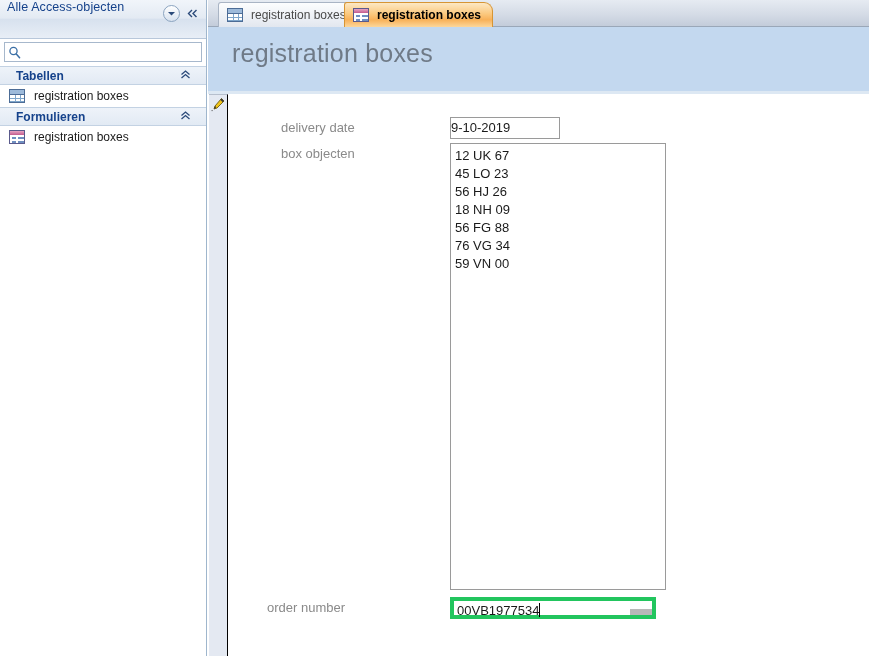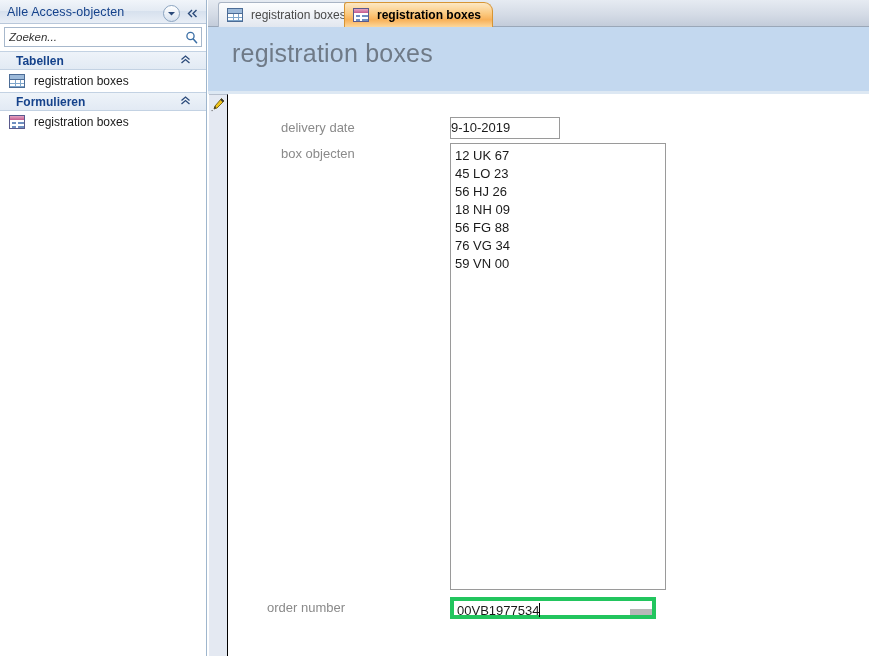--- a/index.html
+++ b/index.html
@@ -26,25 +26,25 @@
     top: 0;
     width: 207px;
     height: 656px;
     background: #ffffff;
     border-right: 1px solid #9fb6cd;
     box-sizing: border-box;
   }
 
   .nav-header {
     position: relative;
-    height: 24px;
+    height: 39px;
     background: linear-gradient(to bottom, #f1f5fa 0%, #e3eaf3 48%, #d7e1ee 50%, #e8eef6 100%);
     border-bottom: 1px solid #b8c7da;
     display: flex;
-    align-items: center;
+    align-items: flex-start;
     box-sizing: border-box;
   }
   .nav-header-title {
     font-size: 12.5px;
     color: #15428b;
     padding-left: 7px;
     white-space: nowrap;
     letter-spacing: 0.1px;
   }
   .nav-header-buttons {
@@ -381,21 +381,20 @@
         <span class="nav-collapse-btn">
           <svg width="11" height="9" viewBox="0 0 11 9" aria-hidden="true">
             <path d="M5 1 L1.5 4.5 L5 8" stroke="#2b4a7a" stroke-width="1.4" fill="none"></path>
             <path d="M9.5 1 L6 4.5 L9.5 8" stroke="#2b4a7a" stroke-width="1.4" fill="none"></path>
           </svg>
         </span>
       </div>
     </div>
 
     <div class="nav-search-wrap">
-      <input class="nav-search-input" type="text" placeholder="Zoeken..." style="">
       <span class="search-icon">
         <svg width="13" height="13" viewBox="0 0 13 13" aria-hidden="true">
           <circle cx="5.5" cy="5" r="3.6" stroke="#3a6ea5" stroke-width="1.3" fill="none"></circle>
           <path d="M8.3 8 L11.6 11.8" stroke="#3a6ea5" stroke-width="1.5" fill="none" stroke-linecap="round"></path>
         </svg>
       </span>
     </div>
 
     <div class="nav-group-header" style="margin-top:4px;">
       <span class="nav-group-label">Tabellen</span>

